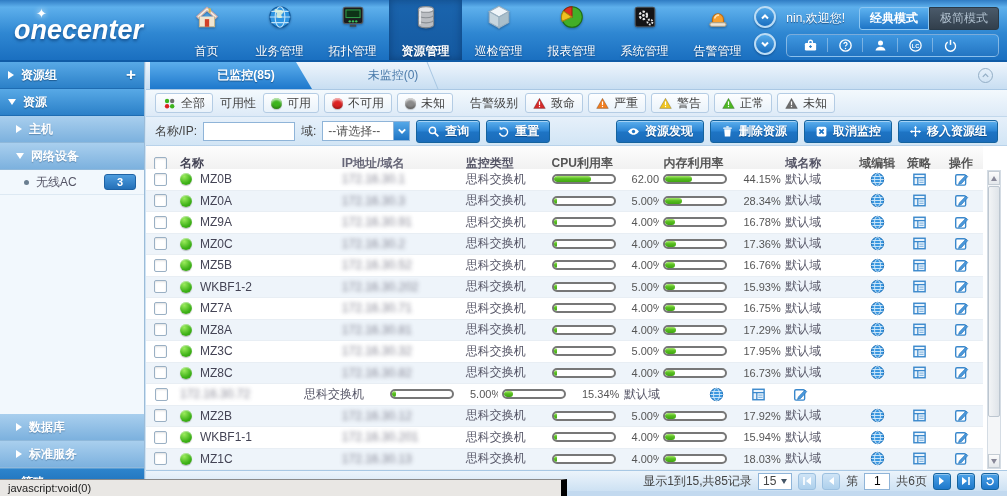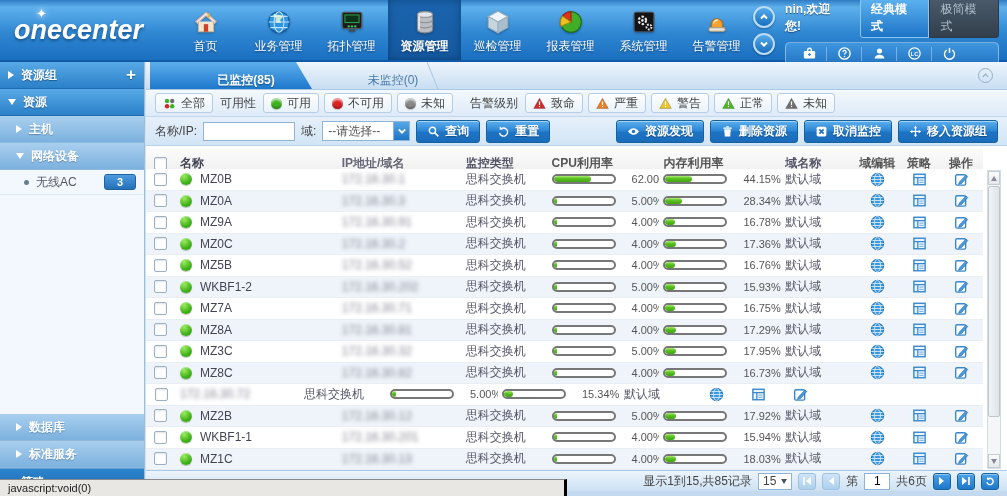--- a/index.html
+++ b/index.html
@@ -9,36 +9,36 @@
 
   
   header { position:absolute; top:0; left:0; width:1007px; height:62px;
     background:linear-gradient(180deg,#2f7cc4 0%,#5eb0ec 12%,#2f87d2 55%,#1a6fc0 100%);
     border-bottom:2px solid #0f5ba6; display:flex; align-items:stretch; }
   .logo { width:170px; position:relative; display:flex; align-items:center; padding-left:14px; cursor:pointer; }
   .logo-text { color:#fff; font-size:27px; font-weight:bold; font-style:italic; letter-spacing:0px;
     text-shadow:0 2px 3px rgba(0,40,90,.5); }
   .logo-spark { position:absolute; left:36px; top:6px; color:#fff; font-size:13px; text-shadow:0 0 6px #fff; }
   nav { display:flex; align-items:stretch; }
-  .nav-item { width:73px; display:flex; flex-direction:column; align-items:center; justify-content:center;
+  .nav-item { width:73px; display:flex; flex-direction:column; align-items:center; justify-content:space-between;
     gap:3px; cursor:pointer; padding-top:4px; }
   .nav-item.active { background:linear-gradient(180deg,#1b65ae,#1459a0); box-shadow:inset 0 0 8px rgba(0,30,70,.45); }
   .nav-icon { width:26px; height:26px; display:flex; align-items:center; justify-content:center; }
   .nav-icon svg { width:26px; height:26px; filter:drop-shadow(0 1px 1px rgba(0,30,70,.4)); }
   .nav-label { color:#fff; font-size:12px; text-shadow:0 1px 2px rgba(0,30,70,.6); white-space:nowrap; }
   .nav-item.active .nav-label { font-weight:bold; }
   .header-right { margin-left:auto; display:flex; align-items:center; gap:10px; padding-right:8px; }
   .chev-col { display:flex; flex-direction:column; gap:5px; }
   .circle-btn { width:22px; height:22px; border-radius:50%; background:linear-gradient(180deg,#54aaea,#1a6fc0);
     border:2px solid #bcdcf4; display:flex; align-items:center; justify-content:center; cursor:pointer;
     box-shadow:0 1px 2px rgba(0,30,70,.4); }
   .circle-btn svg { width:12px; height:12px; }
   .user-panel { display:flex; flex-direction:column; gap:4px; padding-top:3px; }
   .welcome-row { display:flex; align-items:center; gap:14px; }
-  .welcome-text { color:#fff; font-weight:bold; font-size:12px; text-shadow:0 1px 1px rgba(0,30,70,.6); }
+  .welcome-text { color:#fff; font-weight:normal; font-size:12px; text-shadow:0 1px 1px rgba(0,30,70,.6); }
   .mode-toggle { display:flex; }
   .mode { padding:2px 10px; font-size:12px; cursor:pointer; border:1px solid #2a3a48; }
   .mode.active { background:linear-gradient(180deg,#5db2f0,#1d74c6); color:#fff; font-weight:bold;
     border:1px solid #8cc6f2; border-radius:3px 0 0 3px; }
   .mode.inactive { background:linear-gradient(180deg,#4a5a6a,#323f4c); color:#aebecc; border-radius:0 3px 3px 0; }
   .icon-row { display:flex; align-items:center; border:1px solid rgba(255,255,255,.4); border-radius:5px;
     background:linear-gradient(180deg,#3f97e0,#2375c2); padding:3px 6px; }
   .hicon { width:34px; display:flex; align-items:center; justify-content:center; cursor:pointer; }
   .hicon svg { width:15px; height:15px; }
   .hdivider { width:1px; height:14px; background:rgba(255,255,255,.35); }
@@ -60,21 +60,21 @@
   .bullet { width:5px; height:5px; border-radius:50%; background:#6a7e90; flex:none; }
   .side-plus { margin-left:auto; color:#fff; font-size:17px; font-weight:bold; line-height:14px; cursor:pointer; }
   .count-badge { margin-left:auto; min-width:32px; text-align:center; padding:1px 6px; border-radius:3px;
     background:linear-gradient(180deg,#4d9cde,#2470b8); border:1px solid #1e62a4; color:#fff; font-size:11px; font-weight:bold; }
 
   
   main { position:absolute; top:62px; left:146px; width:861px; height:434px; display:flex; flex-direction:column; background:#fff; }
   
   .tabbar { height:28px; flex:none; background:linear-gradient(180deg,#eef5fc,#c8def2); border-bottom:1px solid #aac8e4;
     display:flex; align-items:stretch; }
-  .tab { display:flex; align-items:flex-end; justify-content:center; cursor:pointer;padding-left:44px; }
+  .tab { display:flex; align-items:center; justify-content:center; cursor:pointer;padding-left:44px; }
   .tab.active { width:162px; margin-left:4px; background:linear-gradient(180deg,#5caeec,#1e78cc);
     clip-path:polygon(0 0,calc(100% - 16px) 0,100% 100%,0 100%); color:#fff; font-weight:bold;
     text-shadow:0 1px 1px rgba(0,40,80,.5); padding-right:14px; }
   .tab.inactive { width:118px; color:#4a7aaa; }
   .tab-sep { width:1px; background:#a7c6e2; transform:skewX(22deg); margin:0 2px; }
   .collapse-btn { margin-left:auto; align-self:center; margin-right:14px; width:15px; height:15px; border-radius:50%;
     border:1px solid #93aec6; color:#93aec6; display:flex; align-items:center; justify-content:center; cursor:pointer; }
   .collapse-btn svg { width:9px; height:9px; }
   
   .filterbar { height:27px; flex:none; background:linear-gradient(180deg,#f3f9fd,#ddeaf7); border-bottom:1px solid #c2d8ec;
@@ -146,21 +146,21 @@
   .pg-select { display:flex; align-items:center; height:17px; border:1px solid #8fb4d8; background:#fff; cursor:pointer; padding:0 4px; gap:5px; }
   .pg-select .tri-dn-s { border-top-color:#456; }
   .pg-btn { width:18px; height:17px; border-radius:3px; display:flex; align-items:center; justify-content:center; cursor:pointer; flex:none; }
   .pg-btn svg { width:10px; height:10px; }
   .pg-on { background:linear-gradient(180deg,#4ba2e8,#1e78ca); border:1px solid #15639e; box-shadow:inset 0 1px 0 rgba(255,255,255,.4); }
   .pg-off { background:linear-gradient(180deg,#cfe4f6,#aed0ec); border:1px solid #9cc0e0; cursor:default; }
   .pg-input { width:26px; height:17px; border:1px solid #8fb4d8; text-align:center; font-size:12px; background:#fff; }
   .bottom-fill { height:5px; flex:none; background:#c2d9ef; }
   
   .status-tooltip { position:absolute; left:0; bottom:0; width:567px; height:17px; background:#e9e7e4;
-    border-top:1px solid #8a8a8a; border-right:3px solid #000000; color:#222; font-size:11px;
+    border-top:1px solid #8a8a8a; border-right:6px solid #000000; color:#222; font-size:11px;
     line-height:16px; padding:0 8px; z-index:5; }
 </style>
 </head>
 <body>
 
 <div class="screen">
 
   <header>
     <div class="logo">
       <span class="logo-spark">✦</span>

